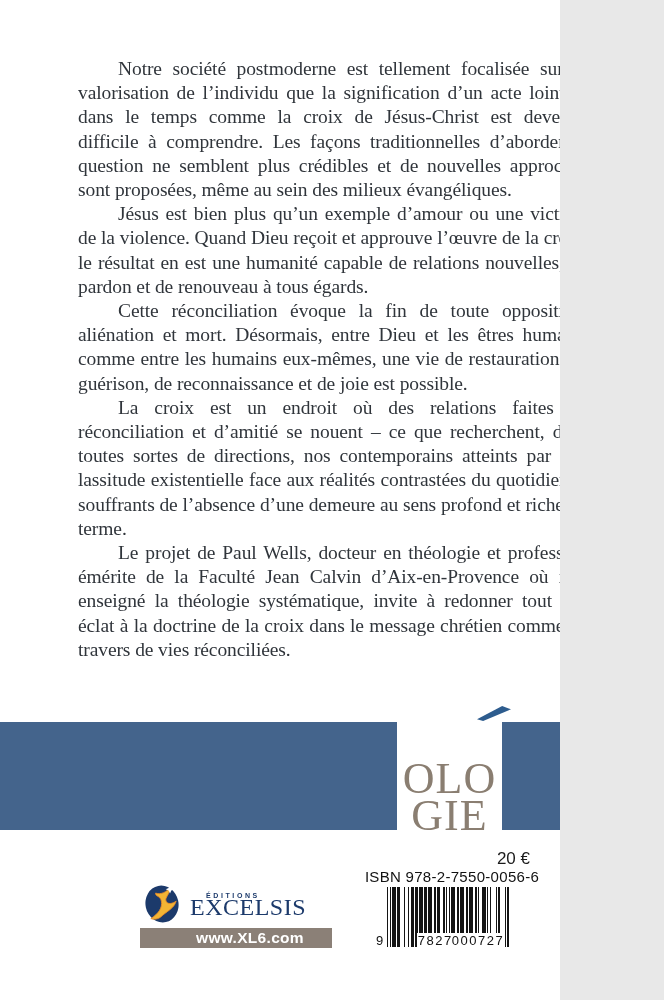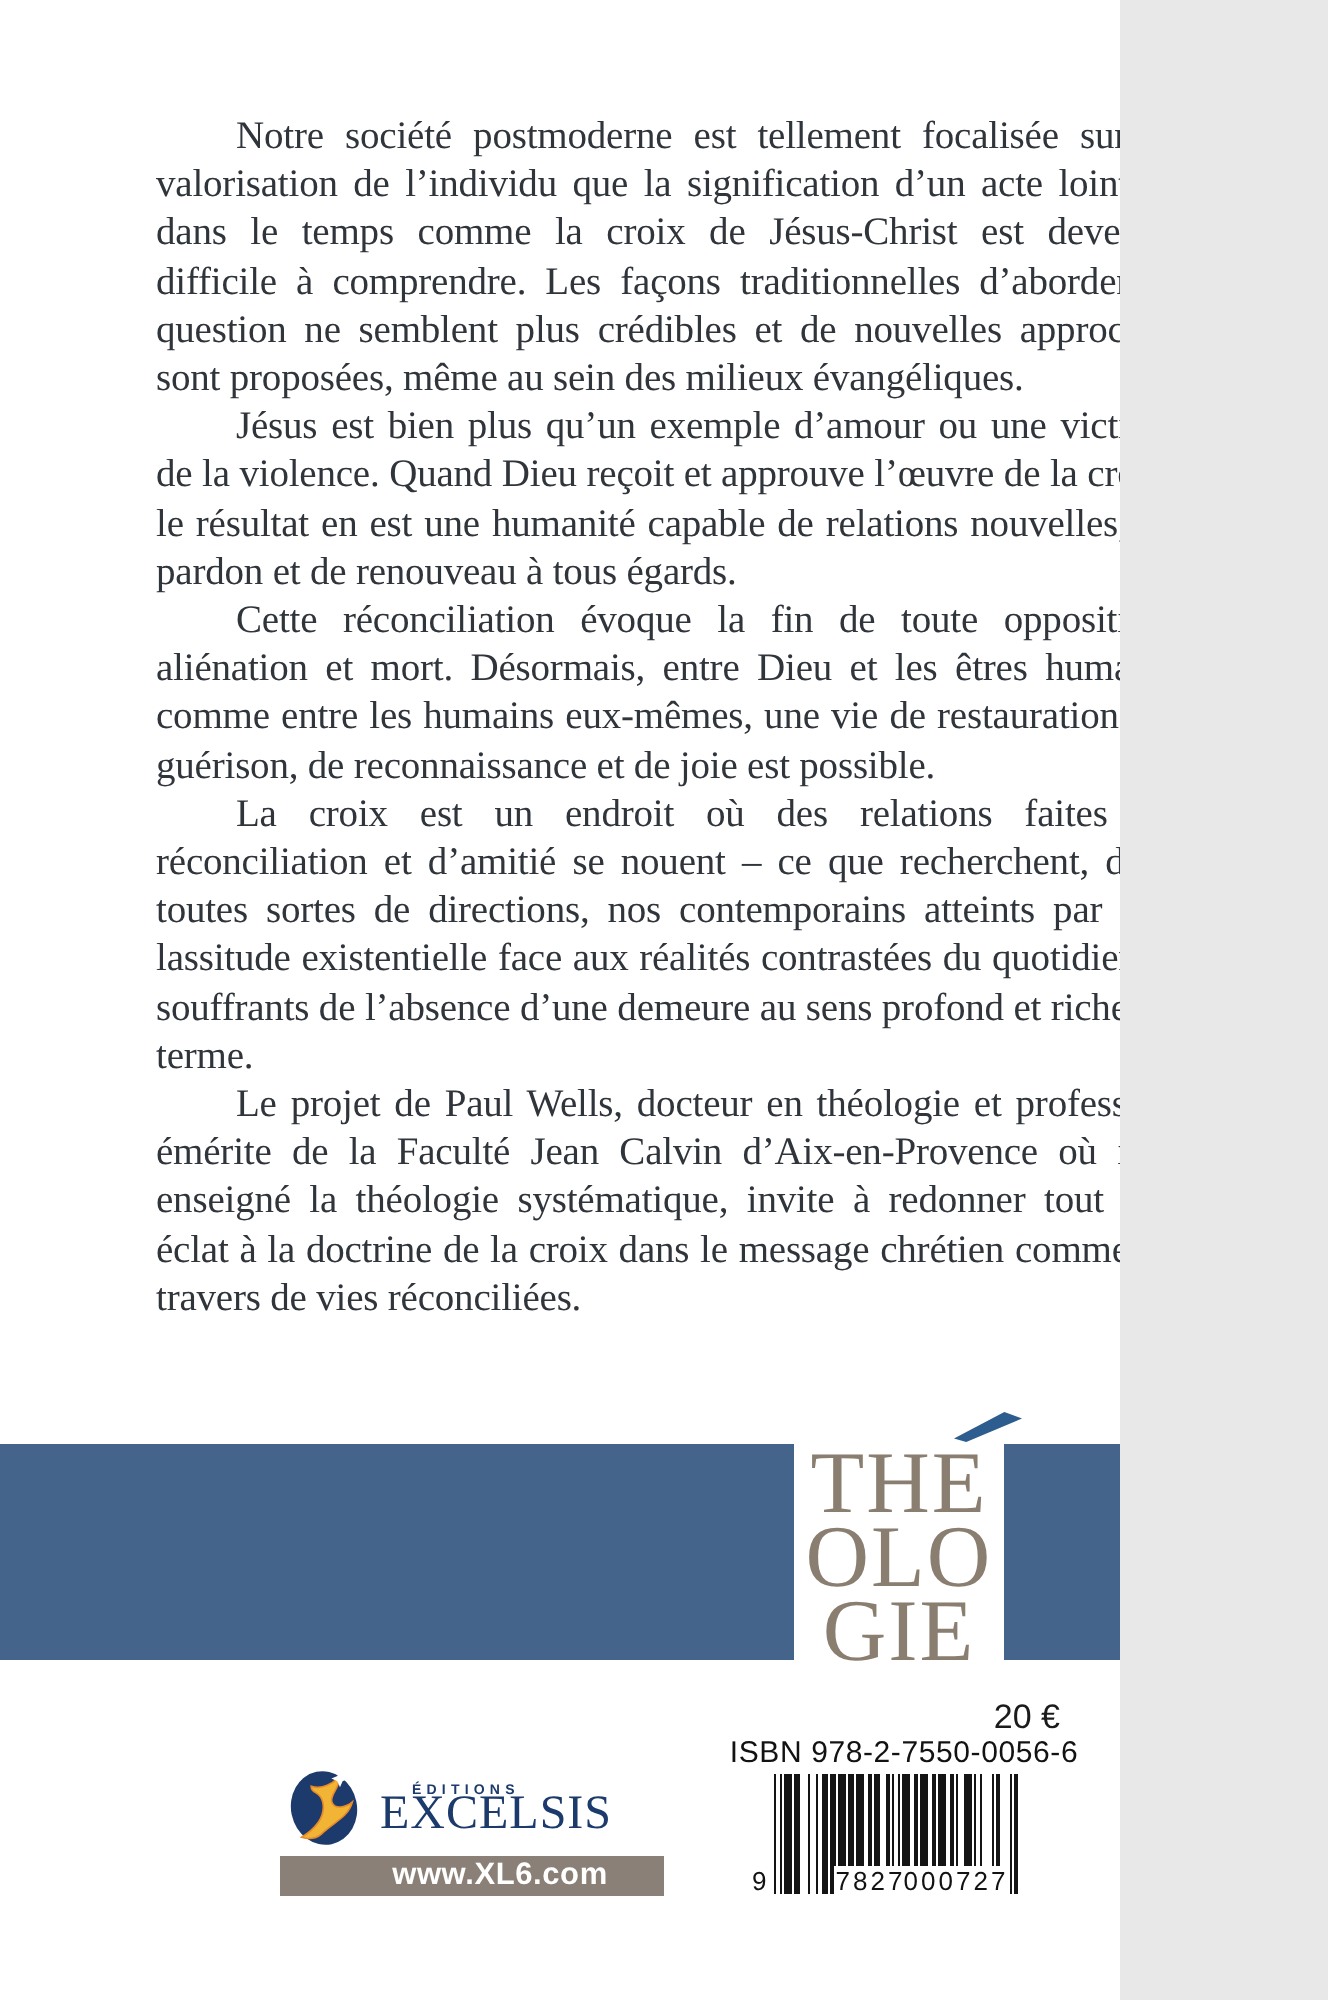--- a/index.html
+++ b/index.html
@@ -129,21 +129,20 @@
       <p>Notre société postmoderne est tellement focalisée sur la valorisation de l’individu que la signification d’un acte lointain dans le temps comme la croix de Jésus-Christ est devenue difficile à comprendre. Les façons traditionnelles d’aborder la question ne semblent plus crédibles et de nouvelles approches sont proposées, même au sein des milieux évangéliques.</p>
       <p>Jésus est bien plus qu’un exemple d’amour ou une victime de la violence. Quand Dieu reçoit et approuve l’œuvre de la croix, le résultat en est une humanité capable de relations nouvelles, de pardon et de renouveau à tous égards.</p>
       <p>Cette réconciliation évoque la fin de toute opposition, aliénation et mort. Désormais, entre Dieu et les êtres humains comme entre les humains eux-mêmes, une vie de restauration, de guérison, de reconnaissance et de joie est possible.</p>
       <p>La croix est un endroit où des relations faites de réconciliation et d’amitié se nouent – ce que recherchent, dans toutes sortes de directions, nos contemporains atteints par une lassitude existentielle face aux réalités contrastées du quotidien et souffrants de l’absence d’une demeure au sens profond et riche du terme.</p>
       <p>Le projet de Paul Wells, docteur en théologie et professeur émérite de la Faculté Jean Calvin d’Aix-en-Provence où il a enseigné la théologie systématique, invite à redonner tout son éclat à la doctrine de la croix dans le message chrétien comme au travers de vies réconciliées.</p>
     </div>
 
   <div class="band" style="background: rgb(68, 100, 140);"></div>
 
   <div class="collection-box">
-    <div class="collection-row" style="color: rgb(138, 126, 113);">THÉ</div>
     <div class="collection-row" style="color: rgb(138, 126, 113);">OLO</div>
     <div class="collection-row" style="color: rgb(138, 126, 113);">GIE</div>
   </div>
   <div class="accent-cover"></div>
   <div class="accent-wedge" style="background: rgb(45, 92, 142);"></div>
 
   <div class="price">20 €</div>
   <div class="isbn">ISBN 978-2-7550-0056-6</div>
 
   <div class="barcode">

